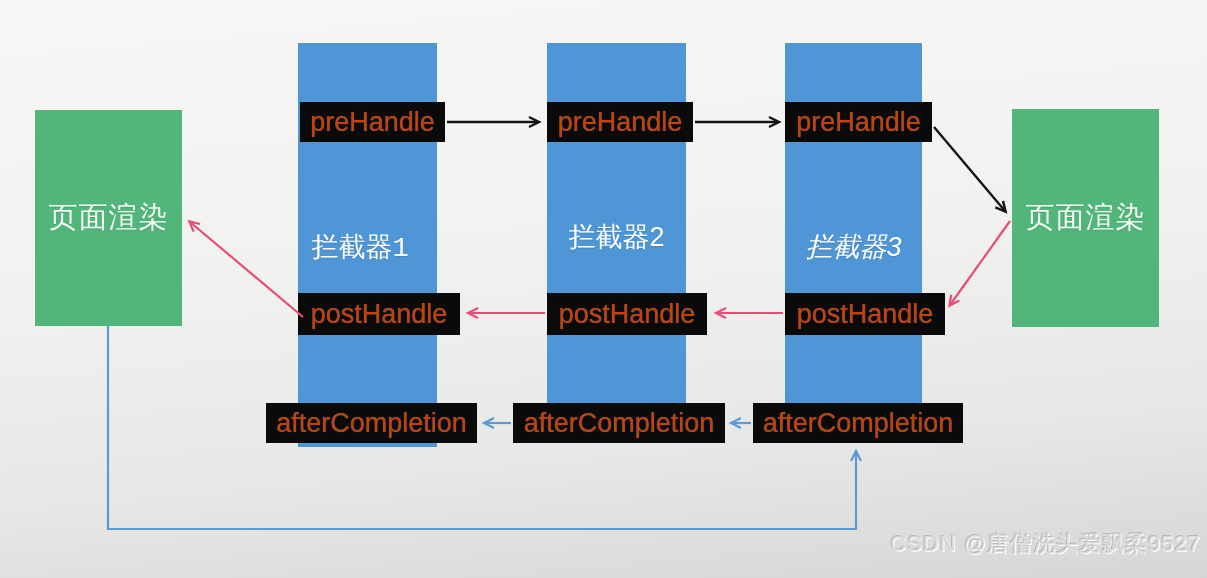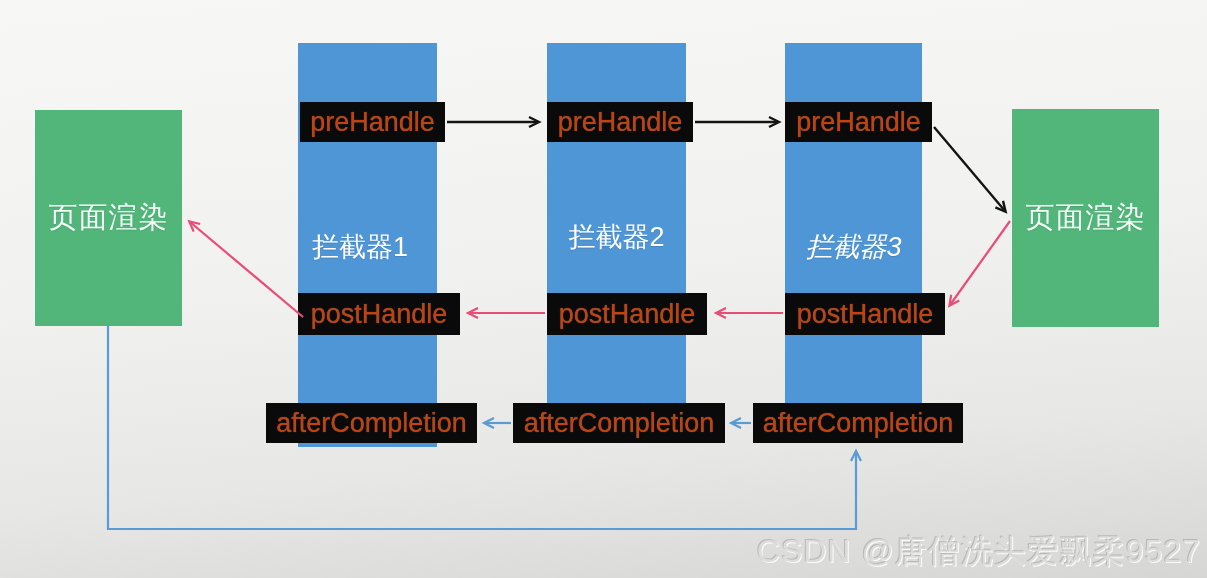--- a/index.html
+++ b/index.html
@@ -56,32 +56,32 @@
   .arrows{
     position:absolute;left:0;top:0;z-index:4;
     pointer-events:none;
   }
   .flow-black{stroke:var(--pre-flow-arrow,#141414);fill:none;stroke-width:2.4;}
   .flow-pink{stroke:var(--post-flow-arrow,#e84d78);fill:none;stroke-width:2.2;}
   .flow-blue{stroke:var(--after-flow-arrow,#5b9bd5);fill:none;stroke-width:2.2;}
   
   .watermark{
     position:absolute;
-    right:6px;bottom:4px;
+    right:6px;bottom:19px;
     z-index:5;
-    font-size:32px;
+    font-size:22px;
     letter-spacing:1px;
     color:#dcdcda;
     text-shadow:-1px -1px 0 rgba(150,150,150,0.5),1px 1px 0 rgba(255,255,255,0.9);
   }
   
   #bar1{left:298px;top:43px;width:139px;height:404px;}
   #bar2{left:547px;top:43px;width:139px;height:400px;}
   #bar3{left:785px;top:43px;width:137px;height:400px;}
-  #bar1-name{left:298px;top:229px;width:124px;}
+  #bar1-name{left:298px;top:229px;width:124px;font-family:Liberation Mono, monospace;}
   #bar2-name{left:547px;top:219px;width:139px;}
   #bar3-name{left:785px;top:229px;width:137px;font-style:italic;}
   #page-render{left:35px;top:110px;width:147px;height:216px;}
   #target-method{left:1012px;top:109px;width:147px;height:218px;}
   #pre1{left:300px;top:102px;width:145px;height:40px;}
   #pre2{left:547px;top:102px;width:146px;height:40px;}
   #pre3{left:785px;top:102px;width:147px;height:40px;}
   #post1{left:298px;top:293px;width:162px;height:42px;}
   #post2{left:547px;top:293px;width:160px;height:42px;}
   #post3{left:785px;top:293px;width:160px;height:42px;}

